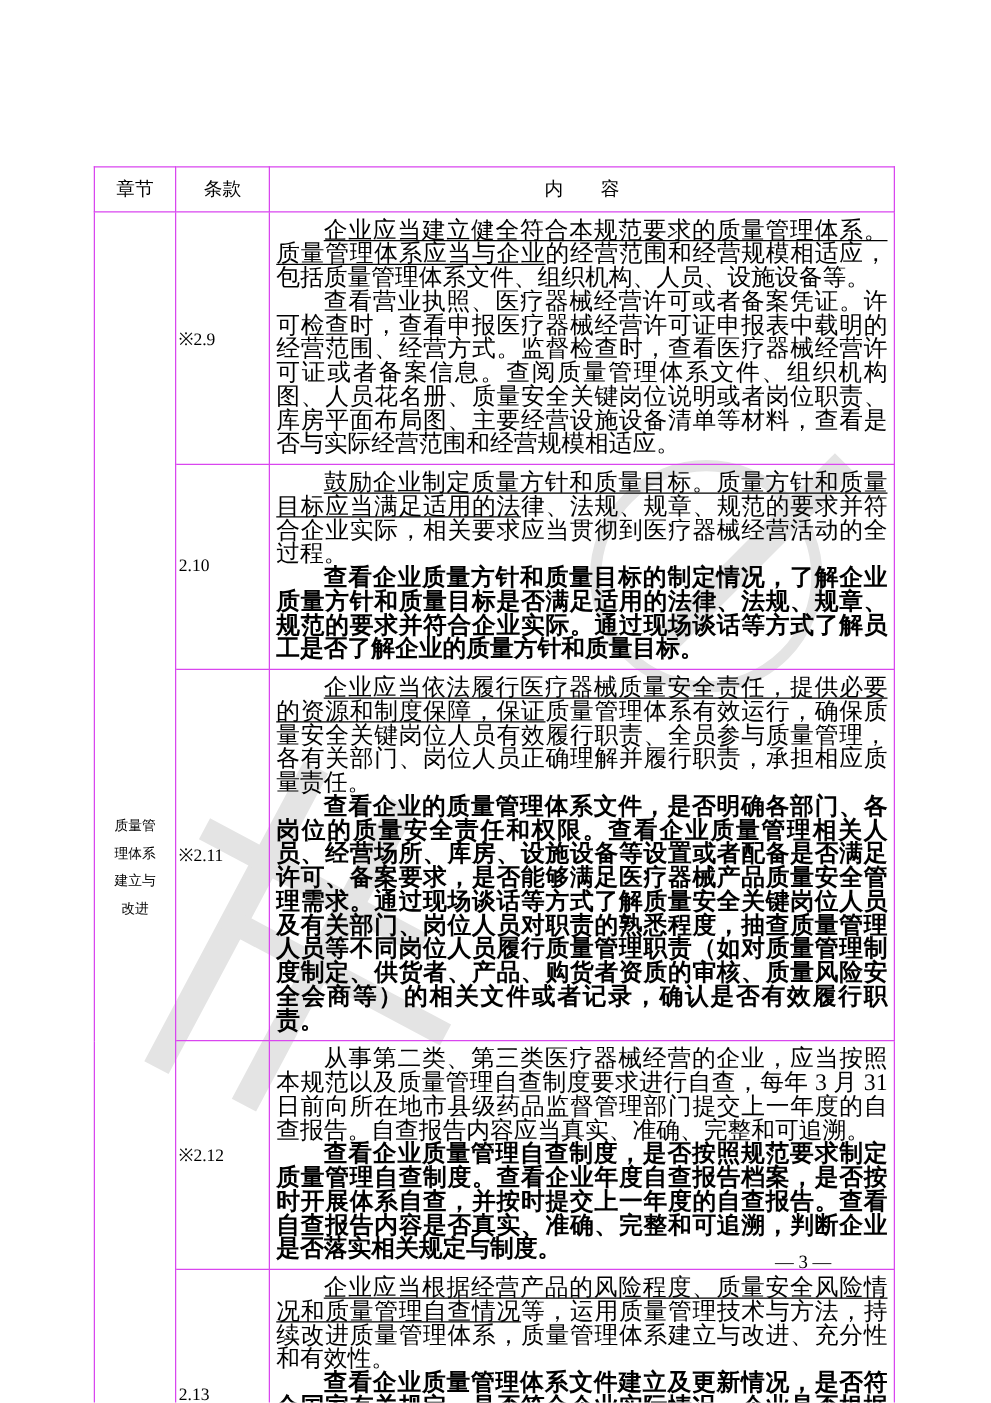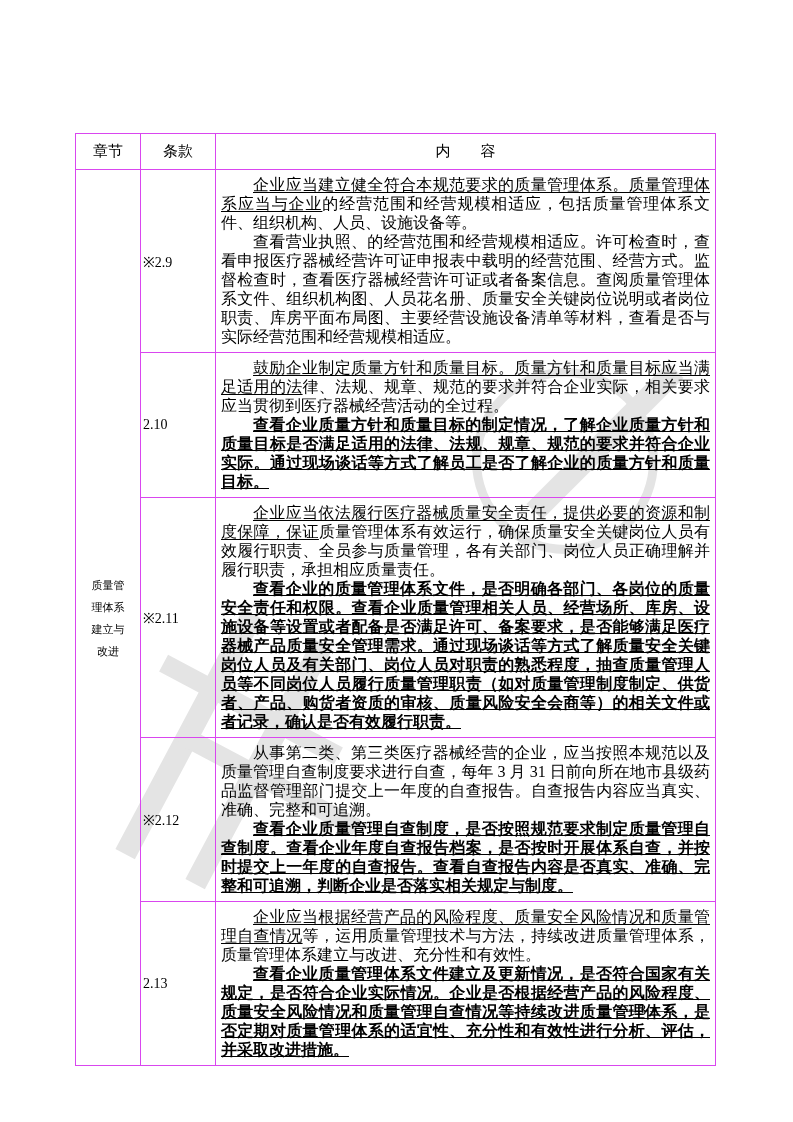--- a/index.html
+++ b/index.html
@@ -56,28 +56,28 @@
     word-break: break-all;
   }
   td.clause-cell {
     vertical-align: middle;
     font-size: 14px;
     padding: 0 2px;
     white-space: nowrap;
   }
   td.content-cell {
     vertical-align: top;
-    font-size: 16px;
+    font-size: 19px;
     line-height: 19px;
     text-align: justify;
     padding: 5px 5px 6px 5px;
   }
   td.content-cell p { margin: 0; text-indent: 2em; }
   .u { text-decoration: underline; text-underline-offset: 2px; }
-  .b { font-weight: bold; text-decoration: underline; }
+  .b { font-weight: bold; }
 
   .page-footer {
     position: absolute;
     left: 560px; top: 1002px; width: 165px;
     text-align: center;
     font-size: 15px;
     z-index: 1;
   }
 </style>
 </head>
@@ -106,21 +106,21 @@
     </tr>
   </thead>
   <tbody>
     <tr>
       <td class="chapter-cell" rowspan="5">
         <span class="chapter-inner">质量管理体系建立与改进</span>
       </td>
       <td class="clause-cell">※2.9</td>
       <td class="content-cell">
         <p><span class="u">企业应当建立健全符合本规范要求的质量管理体系。质量管理体系应当与企业</span><span>的经营范围和经营规模相适应，包括质量管理体系文件、组织机构、人员、设施设备等。</span></p>
-        <p>查看营业执照、的经营范围和经营规模相适应。许可检查时，查看申报医疗器械经营许可证申报表中载明的经营范围、经营方式。监督检查时，查看医疗器械经营许可证或者备案信息。查阅质量管理体系文件、组织机构图、人员花名册、质量安全关键岗位说明或者岗位职责、库房平面布局图、主要经营设施设备清单等材料，查看是否与实际经营范围和经营规模相适应。</p>
+        <p>查看营业执照、医疗器械经营许可或者备案凭证。许可检查时，查看申报医疗器械经营许可证申报表中载明的经营范围、经营方式。监督检查时，查看医疗器械经营许可证或者备案信息。查阅质量管理体系文件、组织机构图、人员花名册、质量安全关键岗位说明或者岗位职责、库房平面布局图、主要经营设施设备清单等材料，查看是否与实际经营范围和经营规模相适应。</p>
       </td>
     </tr>
     <tr>
       <td class="clause-cell">2.10</td>
       <td class="content-cell">
         <p><span class="u">鼓励企业制定质量方针和质量目标。质量方针和质量目标应当满足适用的法</span><span>律、法规、规章、规范的要求并符合企业实际，相关要求应当贯彻到医疗器械经营活动的全过程。</span></p>
         <p class="b">查看企业质量方针和质量目标的制定情况，了解企业质量方针和质量目标是否满足适用的法律、法规、规章、规范的要求并符合企业实际。通过现场谈话等方式了解员工是否了解企业的质量方针和质量目标。</p>
       </td>
     </tr>
     <tr>

